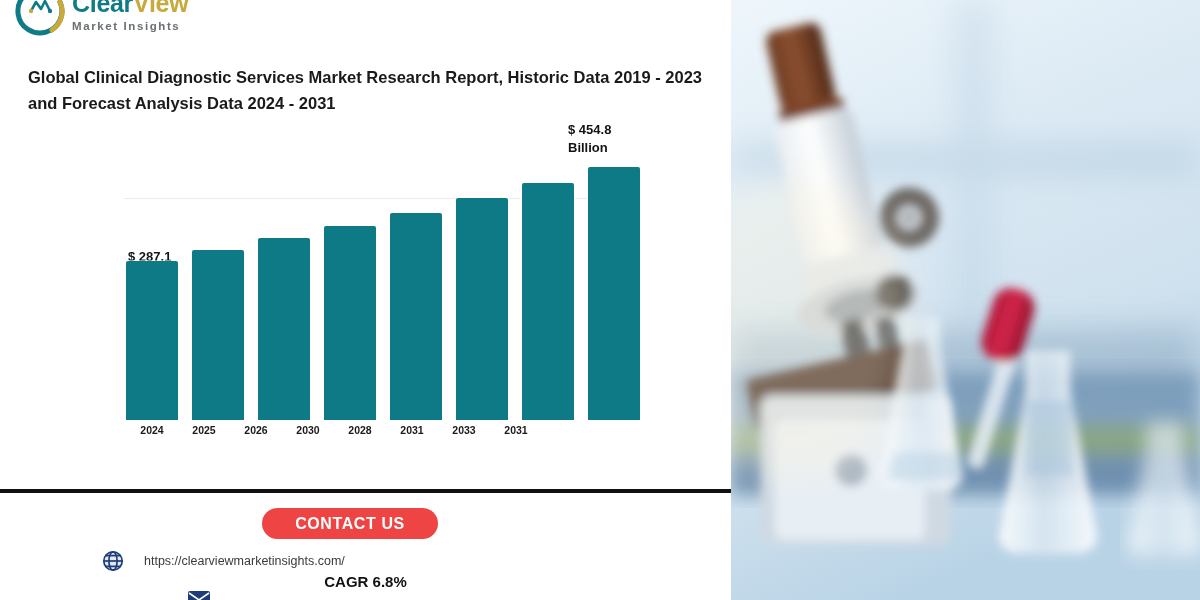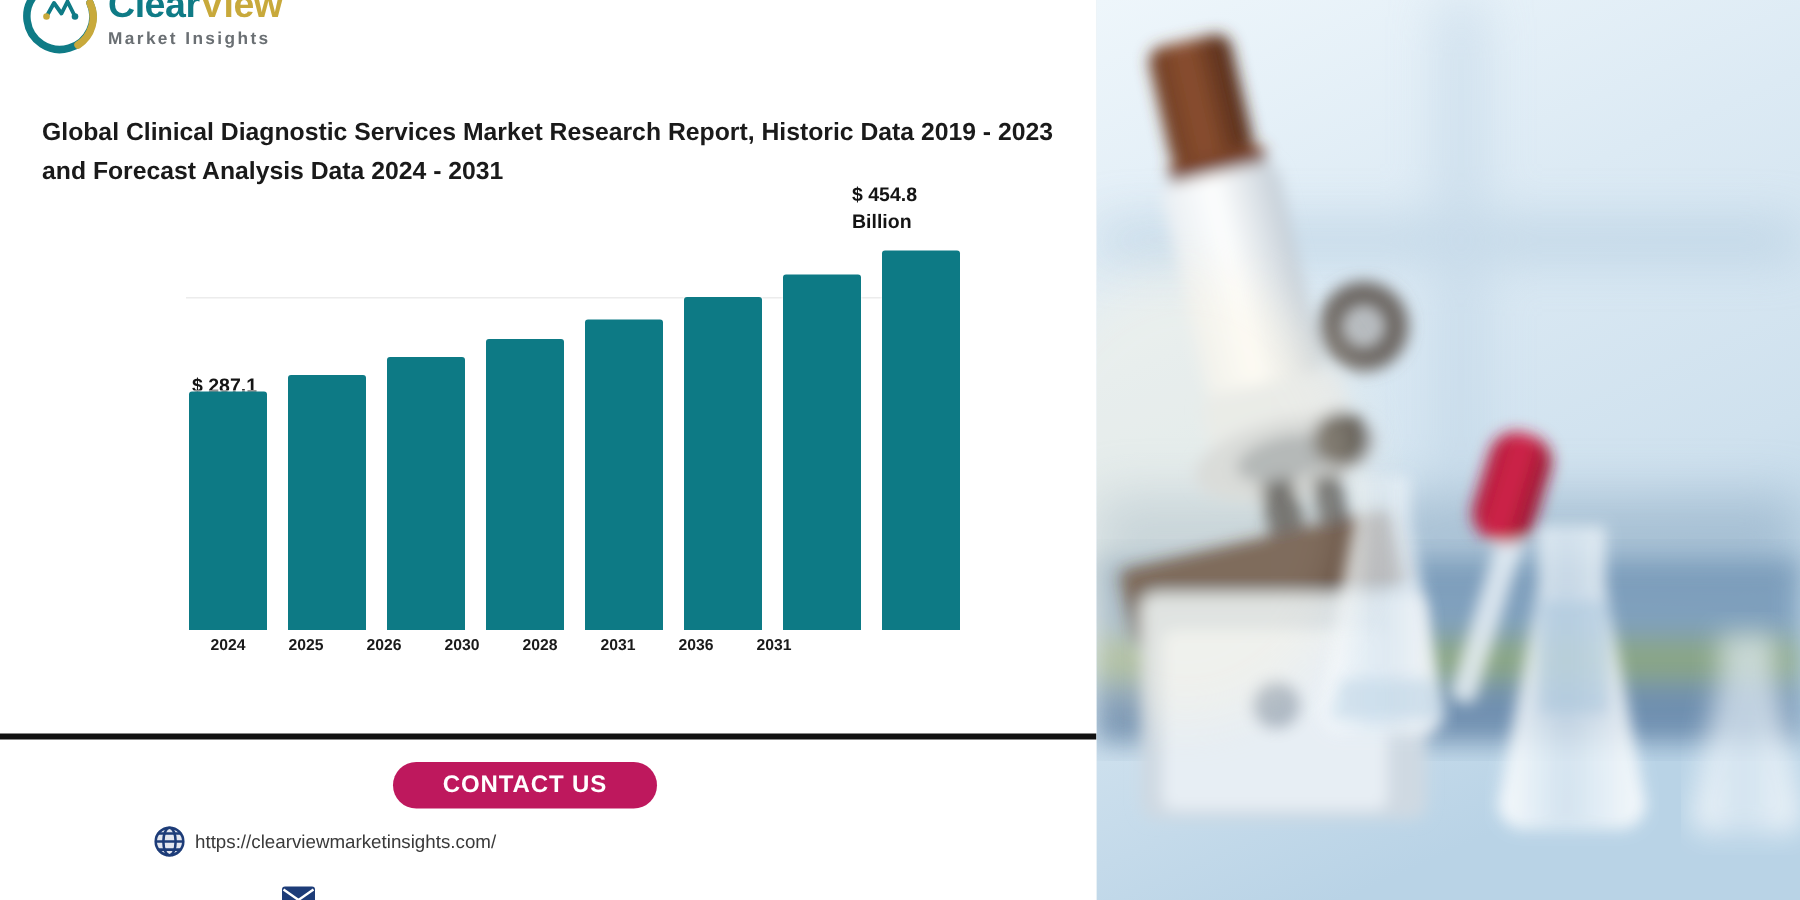--- a/index.html
+++ b/index.html
@@ -28,21 +28,21 @@
   .logo-title { font-size:25px; font-weight:bold; letter-spacing:-.3px; }
   .logo-c1 { color:#0f7b86; }
   .logo-c2 { color:#c8a93b; }
   .logo-sub {
     font-size:11.5px; color:#6a6f73; letter-spacing:1.6px;
     font-weight:bold; margin-top:5px;
   }
 
   
   .headline {
-    position:absolute; left:28px; top:76px; width:690px;
+    position:absolute; left:28px; top:65px; width:690px;
     font-size:16.5px; font-weight:bold; color:#1a1a1a; line-height:1.55;
     text-align:left;
   }
 
   
   .chart { position:absolute; left:0; top:118px; width:731px; height:340px; }
   .chart-plot { position:absolute; left:126px; top:0; width:500px; height:302px; }
   .gridline {
     position:absolute; left:-2px; width:504px; height:1px;
     background:#ececec;
@@ -84,30 +84,30 @@
   
   .divider {
     position:absolute; left:0; top:489px; width:731px; height:4px;
     background:#111111;
   }
 
   
   .contact-btn {
     position:absolute; left:262px; top:508px;
     width:176px; height:31px; border-radius:16px;
-    background:#be185d; color:#ffffff;
+    background:#ef4444; color:#ffffff;
     font-size:16px; font-weight:bold; letter-spacing:.6px;
     display:flex; align-items:center; justify-content:center;
     border:none; cursor:pointer;
   }
   .contact-row {
     position:absolute; left:100px; top:548px; width:560px;
     display:flex; align-items:center;
   }
-  .ci { display:flex; align-items:center; gap:4px; }
+  .ci { display:flex; align-items:center; gap:18px; }
   .ci-icon {
     width:26px; height:26px; color:#1d3c78;
     display:flex; align-items:center; justify-content:center;
     font-size:24px; line-height:1;
   }
   .ci-text { font-size:12.5px; color:#3a3a3a; }
   .gap-between { width:62px; }
 
   .ci-partial {
     position:absolute; left:186px; top:590px;
@@ -192,24 +192,25 @@
       </div>
 
       <div class="axis-line"></div>
       <div class="xlabels" id="xlabels">
           <div class="xlabel">2024</div>
           <div class="xlabel">2025</div>
           <div class="xlabel">2026</div>
           <div class="xlabel">2030</div>
           <div class="xlabel">2028</div>
           <div class="xlabel">2031</div>
-          <div class="xlabel">2036</div>
+          <div class="xlabel">2033</div>
           <div class="xlabel">2031</div>
         </div>
 
+      <div class="cagr">CAGR 6.8%</div>
     </div>
 
     <div class="divider"></div>
 
     <button class="contact-btn">CONTACT US</button>
 
     <div class="contact-row">
       <div class="ci">
         <span class="ci-icon">
           <svg viewBox="0 0 24 24" width="24" height="24" fill="none" stroke="#1d3c78" stroke-width="1.7">

